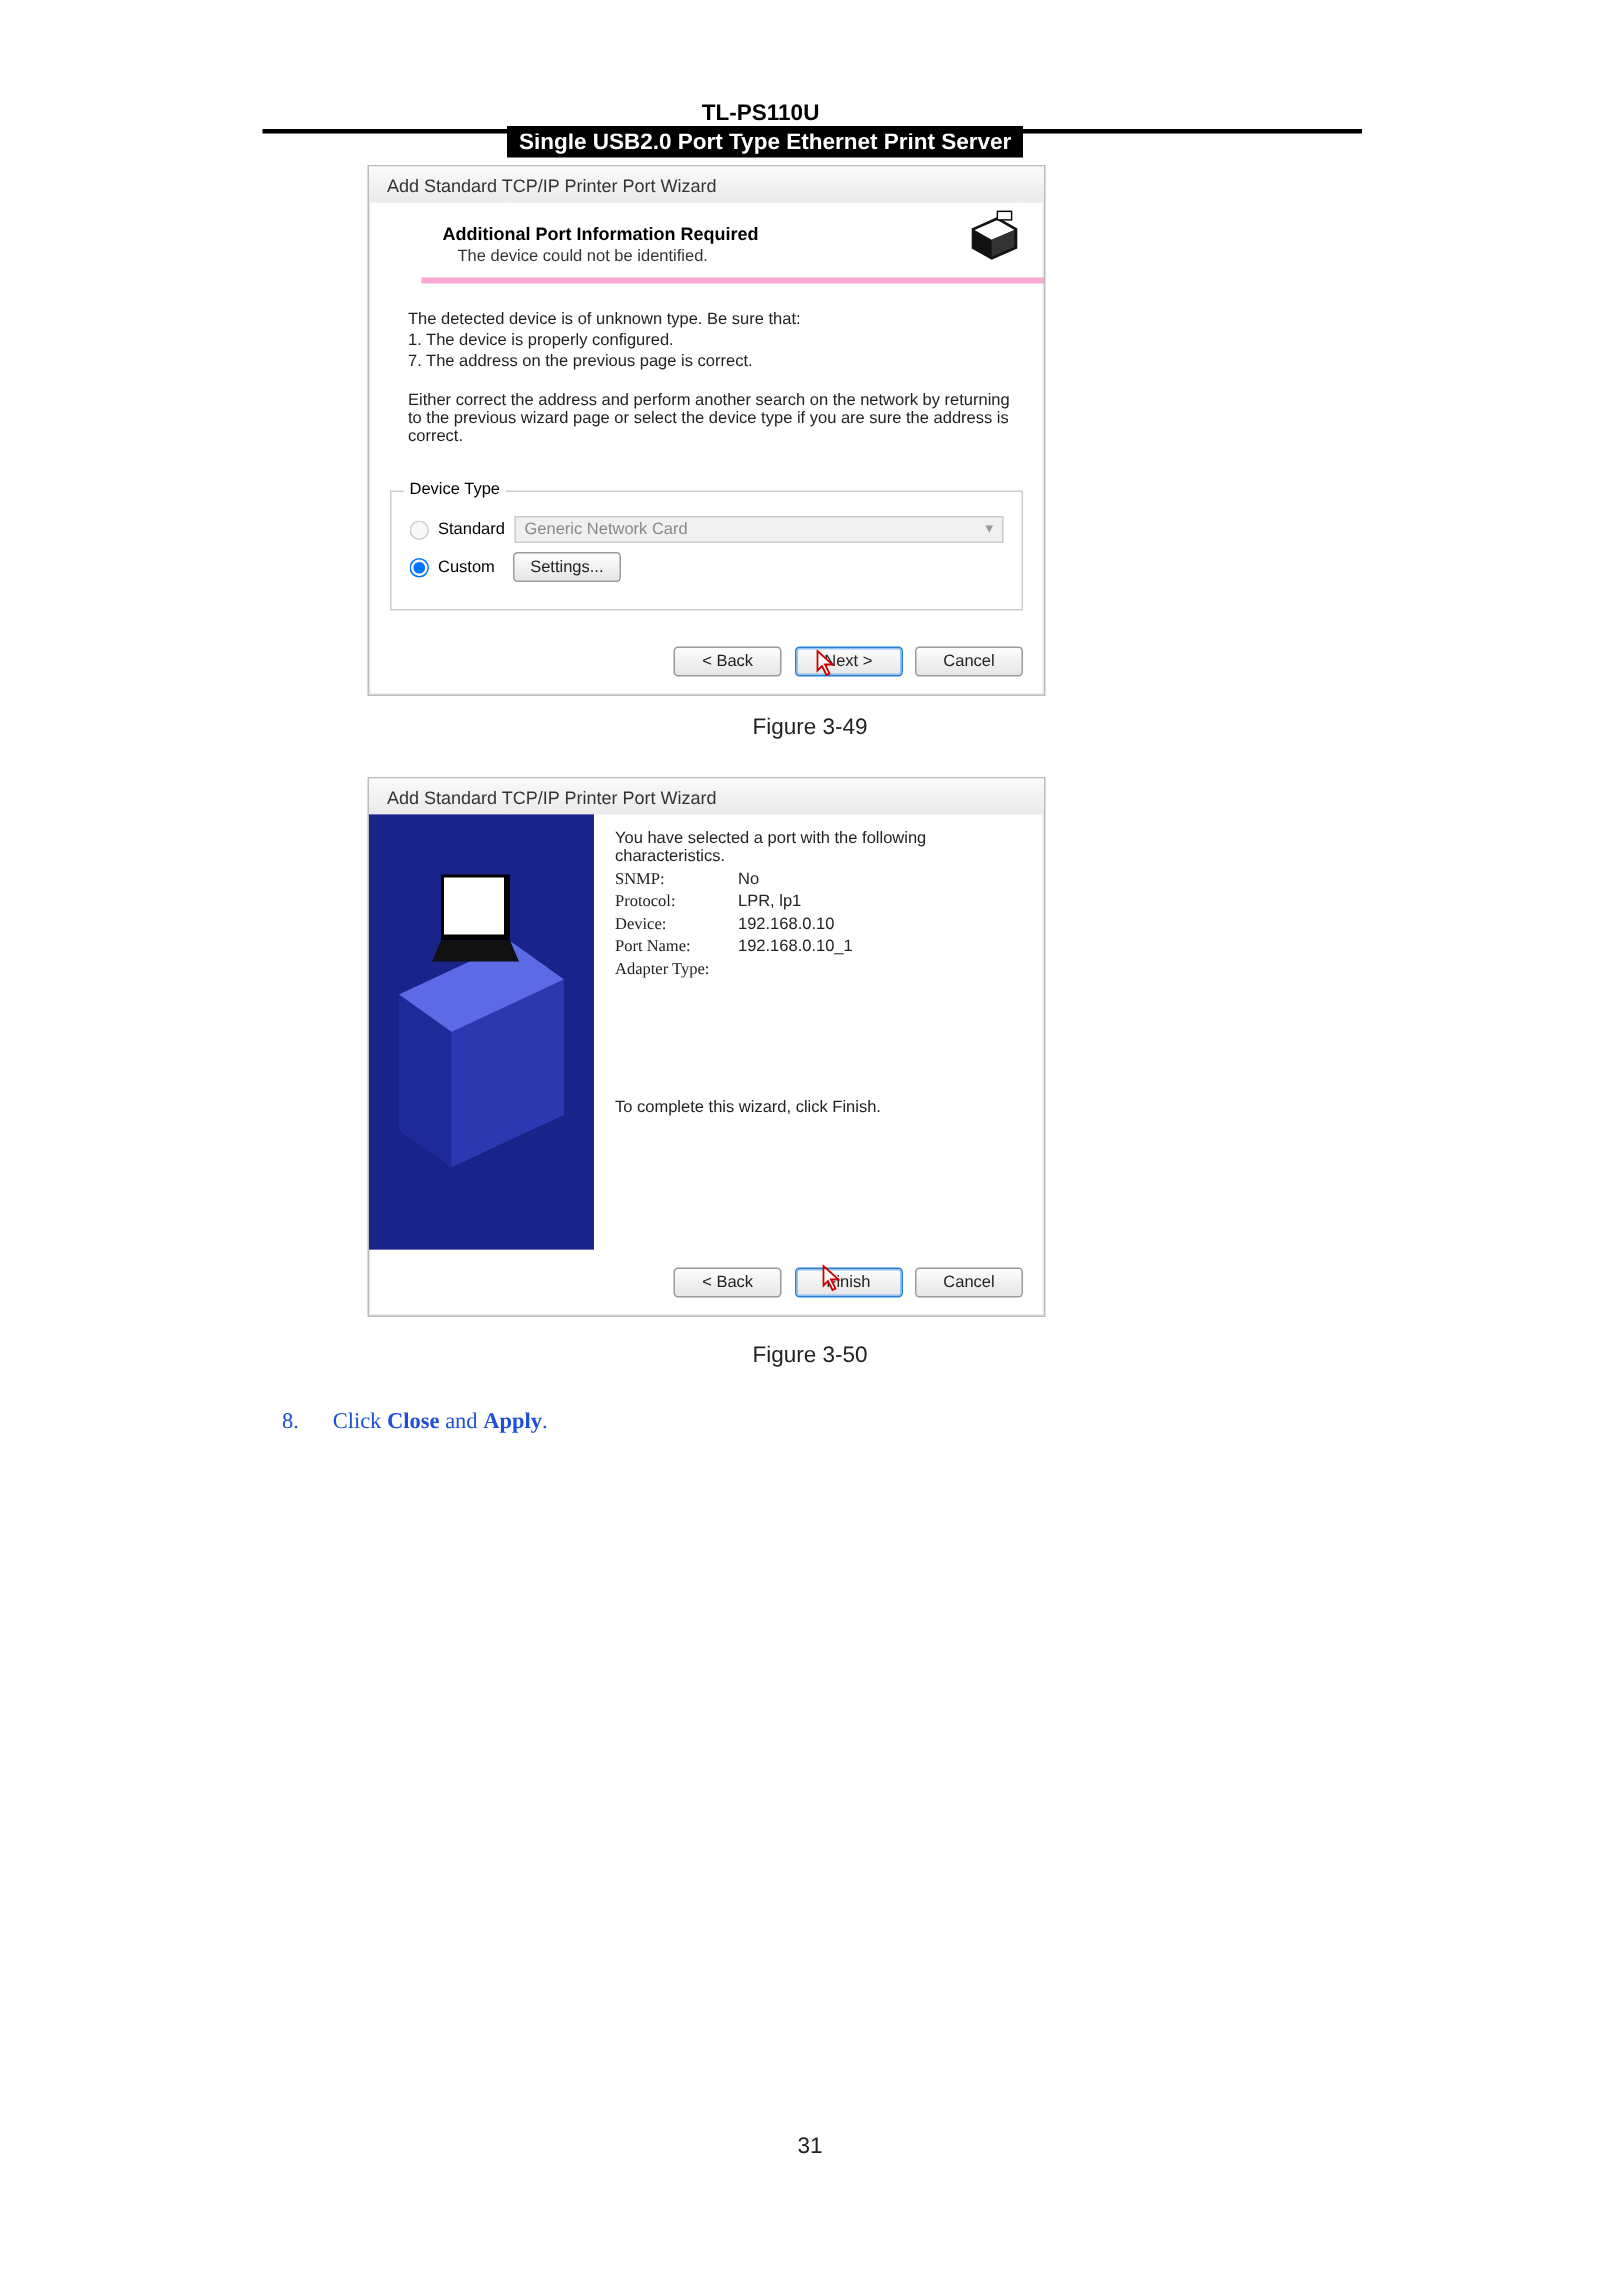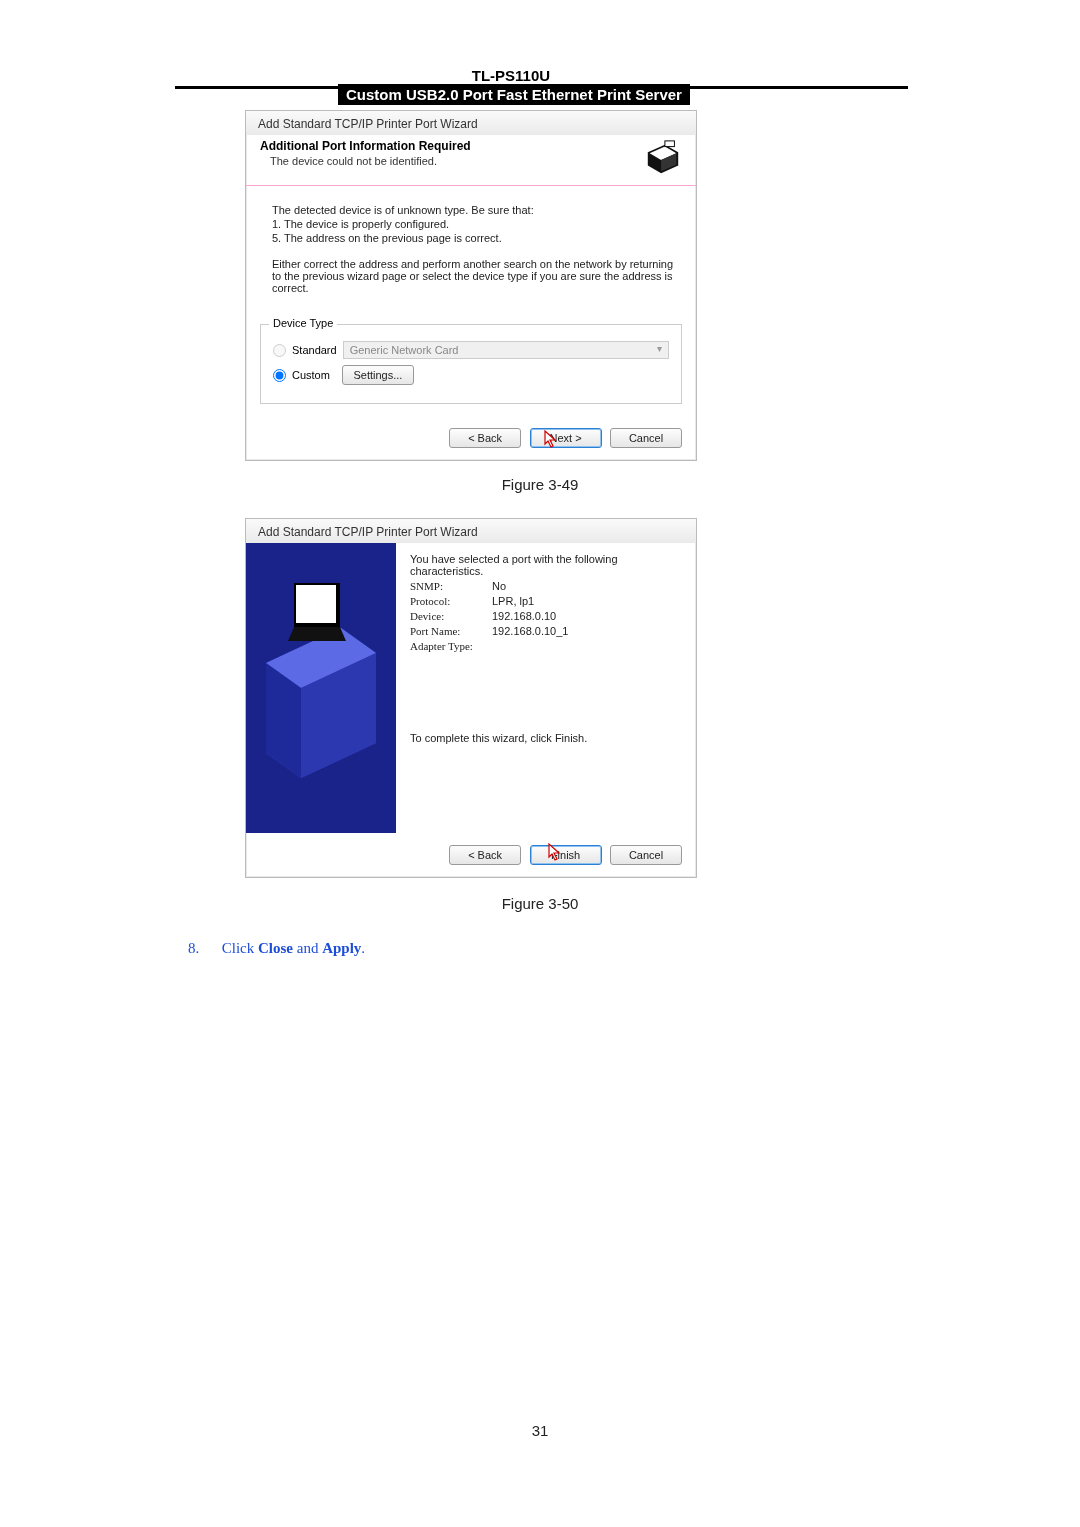--- a/index.html
+++ b/index.html
@@ -10,21 +10,21 @@
   .header-black { background: #000; color: #fff; font-weight: bold; font-size: 15px; padding: 2px 8px; }
   .dialog {
     position: absolute; background: #fff; border: 1px solid #bbb;
     box-shadow: inset 0 0 0 1px #e8e8e8;
   }
   .dialog1 { left: 245px; top: 110px; width: 452px; }
   .dialog-titlebar {
     padding: 6px 10px 4px 12px; font-size: 12px; color: #333;
     background: linear-gradient(#fafafa, #eaeaea);
   }
-  .d1-head { display: flex; align-items: flex-start; padding: 4px 14px 8px 14px; border-bottom: 1px solid #f9a8d4; }
+  .d1-head { display: flex; align-items: flex-end; padding: 4px 14px 8px 14px; border-bottom: 4px solid #f9a8d4; margin-left: 35px; }
   .d1-head-text { flex: 1; }
   .d1-head-title { font-weight: bold; font-size: 12px; }
   .d1-head-sub { font-size: 11px; color: #333; padding: 2px 0 0 10px; }
   .printer-icon { width: 38px; height: 38px; }
   .printer-icon svg { width: 100%; height: 100%; }
   .d1-body { padding: 18px 18px 8px 26px; font-size: 11px; color: #222; }
   .d1-body p { margin-bottom: 2px; }
   .d1-body .gap { height: 12px; }
   .group { border: 1px solid #ccc; margin: 20px 14px 12px 14px; padding: 10px 12px 12px 12px; position: relative; font-size: 11px; }
   .group-title { position: absolute; top: -8px; left: 8px; background: #fff; padding: 0 4px; }
@@ -60,21 +60,21 @@
   .d2-finish { margin-top: 80px; font-size: 11px; }
   .step-text { position: absolute; left: 188px; top: 940px; font-size: 15px; color: #1d4ed8; font-family: Liberation Serif, serif; }
   .step-num { display: inline-block; width: 30px; }
   .page-num { position: absolute; width: 100%; text-align: center; top: 1422px; font-size: 15px; color: #222; }
 </style>
 </head>
 <body>
 
 <div class="header-bar">
   <span class="header-model">TL-PS110U</span>
-  <span class="header-black">Custom USB2.0 Port Fast Ethernet Print Server</span>
+  <span class="header-black">Single USB2.0 Port Type Ethernet Print Server</span>
 </div>
 <div class="page-rule"></div>
 
 <div class="dialog dialog1">
   <div class="dialog-titlebar">Add Standard TCP/IP Printer Port Wizard</div>
   <div class="d1-head">
     <div class="d1-head-text">
       <div class="d1-head-title">Additional Port Information Required</div>
       <div class="d1-head-sub">The device could not be identified.</div>
     </div>
@@ -83,21 +83,21 @@
           <polygon points="4,14 22,6 36,14 36,28 18,36 4,28" fill="#111"></polygon>
           <polygon points="6,15 22,8 34,15 18,22" fill="#fff"></polygon>
           <polygon points="18,22 34,15 34,27 18,34" fill="#333"></polygon>
           <rect x="22" y="2" width="10" height="6" fill="#fff" stroke="#000"></rect>
         </svg>
     </div>
   </div>
   <div class="d1-body">
     <p>The detected device is of unknown type.  Be sure that:</p>
     <p>1.  The device is properly configured.</p>
-    <p>5.  The address on the previous page is correct.</p>
+    <p>7.  The address on the previous page is correct.</p>
     <div class="gap"></div>
     <p>Either correct the address and perform another search on the network by returning to the previous wizard page or select the device type if you are sure the address is correct.</p>
   </div>
   <div class="group">
     <span class="group-title">Device Type</span>
     <div class="opt-row">
       <input type="radio" disabled="" style="">
       <span>Standard</span>
       <span class="dd">Generic Network Card</span>
     </div>

